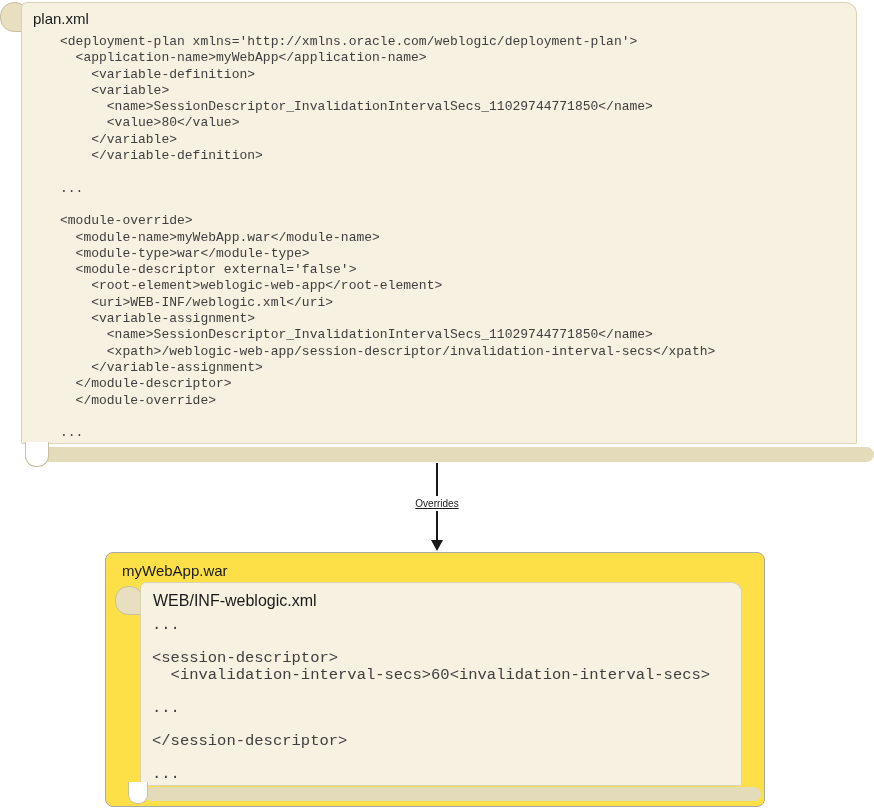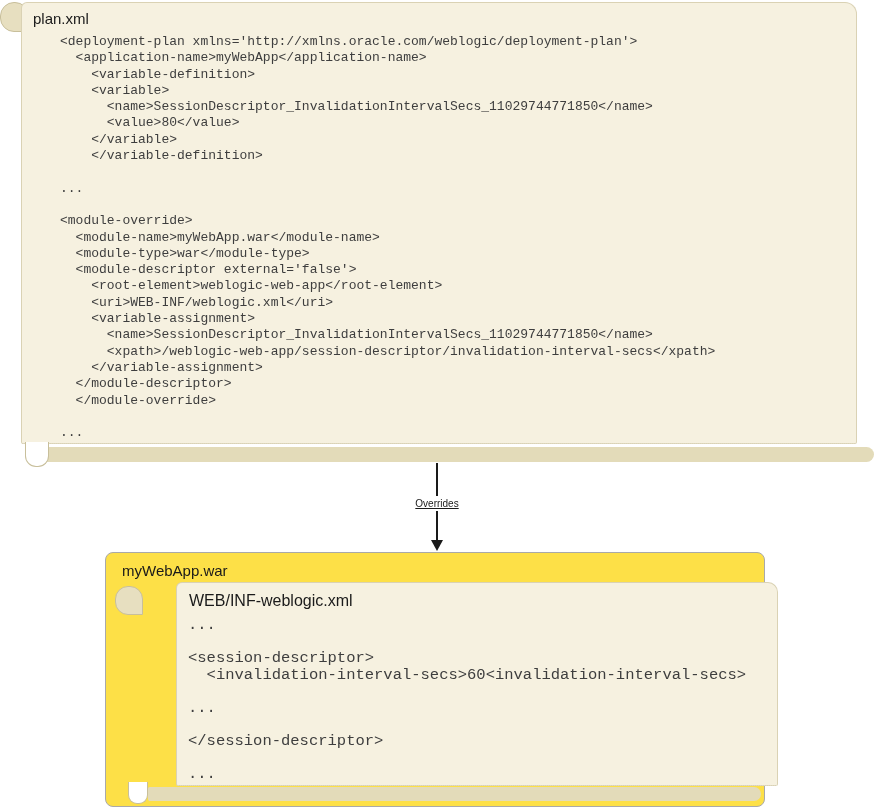--- a/index.html
+++ b/index.html
@@ -92,21 +92,21 @@
   #war-box {
     position: absolute;
     left: 105px; top: 552px;
     width: 658px; height: 253px;
     background: #fde047;
     border: 1px solid #A9A9A9;
     border-radius: 8px;
   }
   #war-title { position: absolute; left: 16px; top: 9px; font-size: 15px; color: #1A1A1A; white-space: nowrap; }
   #wl-ear    { left: 9px;  top: 33px;  width: 26px;  height: 27px; border-radius: 13px 13px 0 13px; }
-  #wl-body   { left: 34px; top: 29px;  width: 600px; height: 202px; border-radius: 6px 10px 2px 2px; margin-left: 36px; }
+  #wl-body   { left: 34px; top: 29px;  width: 600px; height: 202px; border-radius: 6px 10px 2px 2px; }
   #wl-title  { left: 12px; top: 9px;   font-size: 16px; }
   #wl-code   { left: 11px; top: 34px;  font-size: 15.5px; line-height: 16.5px; }
   #wl-roll   { left: 42px; top: 234px; width: 613px; height: 14px; }
   #wl-curl   { left: 22px; top: 229px; width: 18px;  height: 21px; border-radius: 0 0 9px 9px; }
 </style>
 </head>
 <body>
 
 <div id="stage">
 

